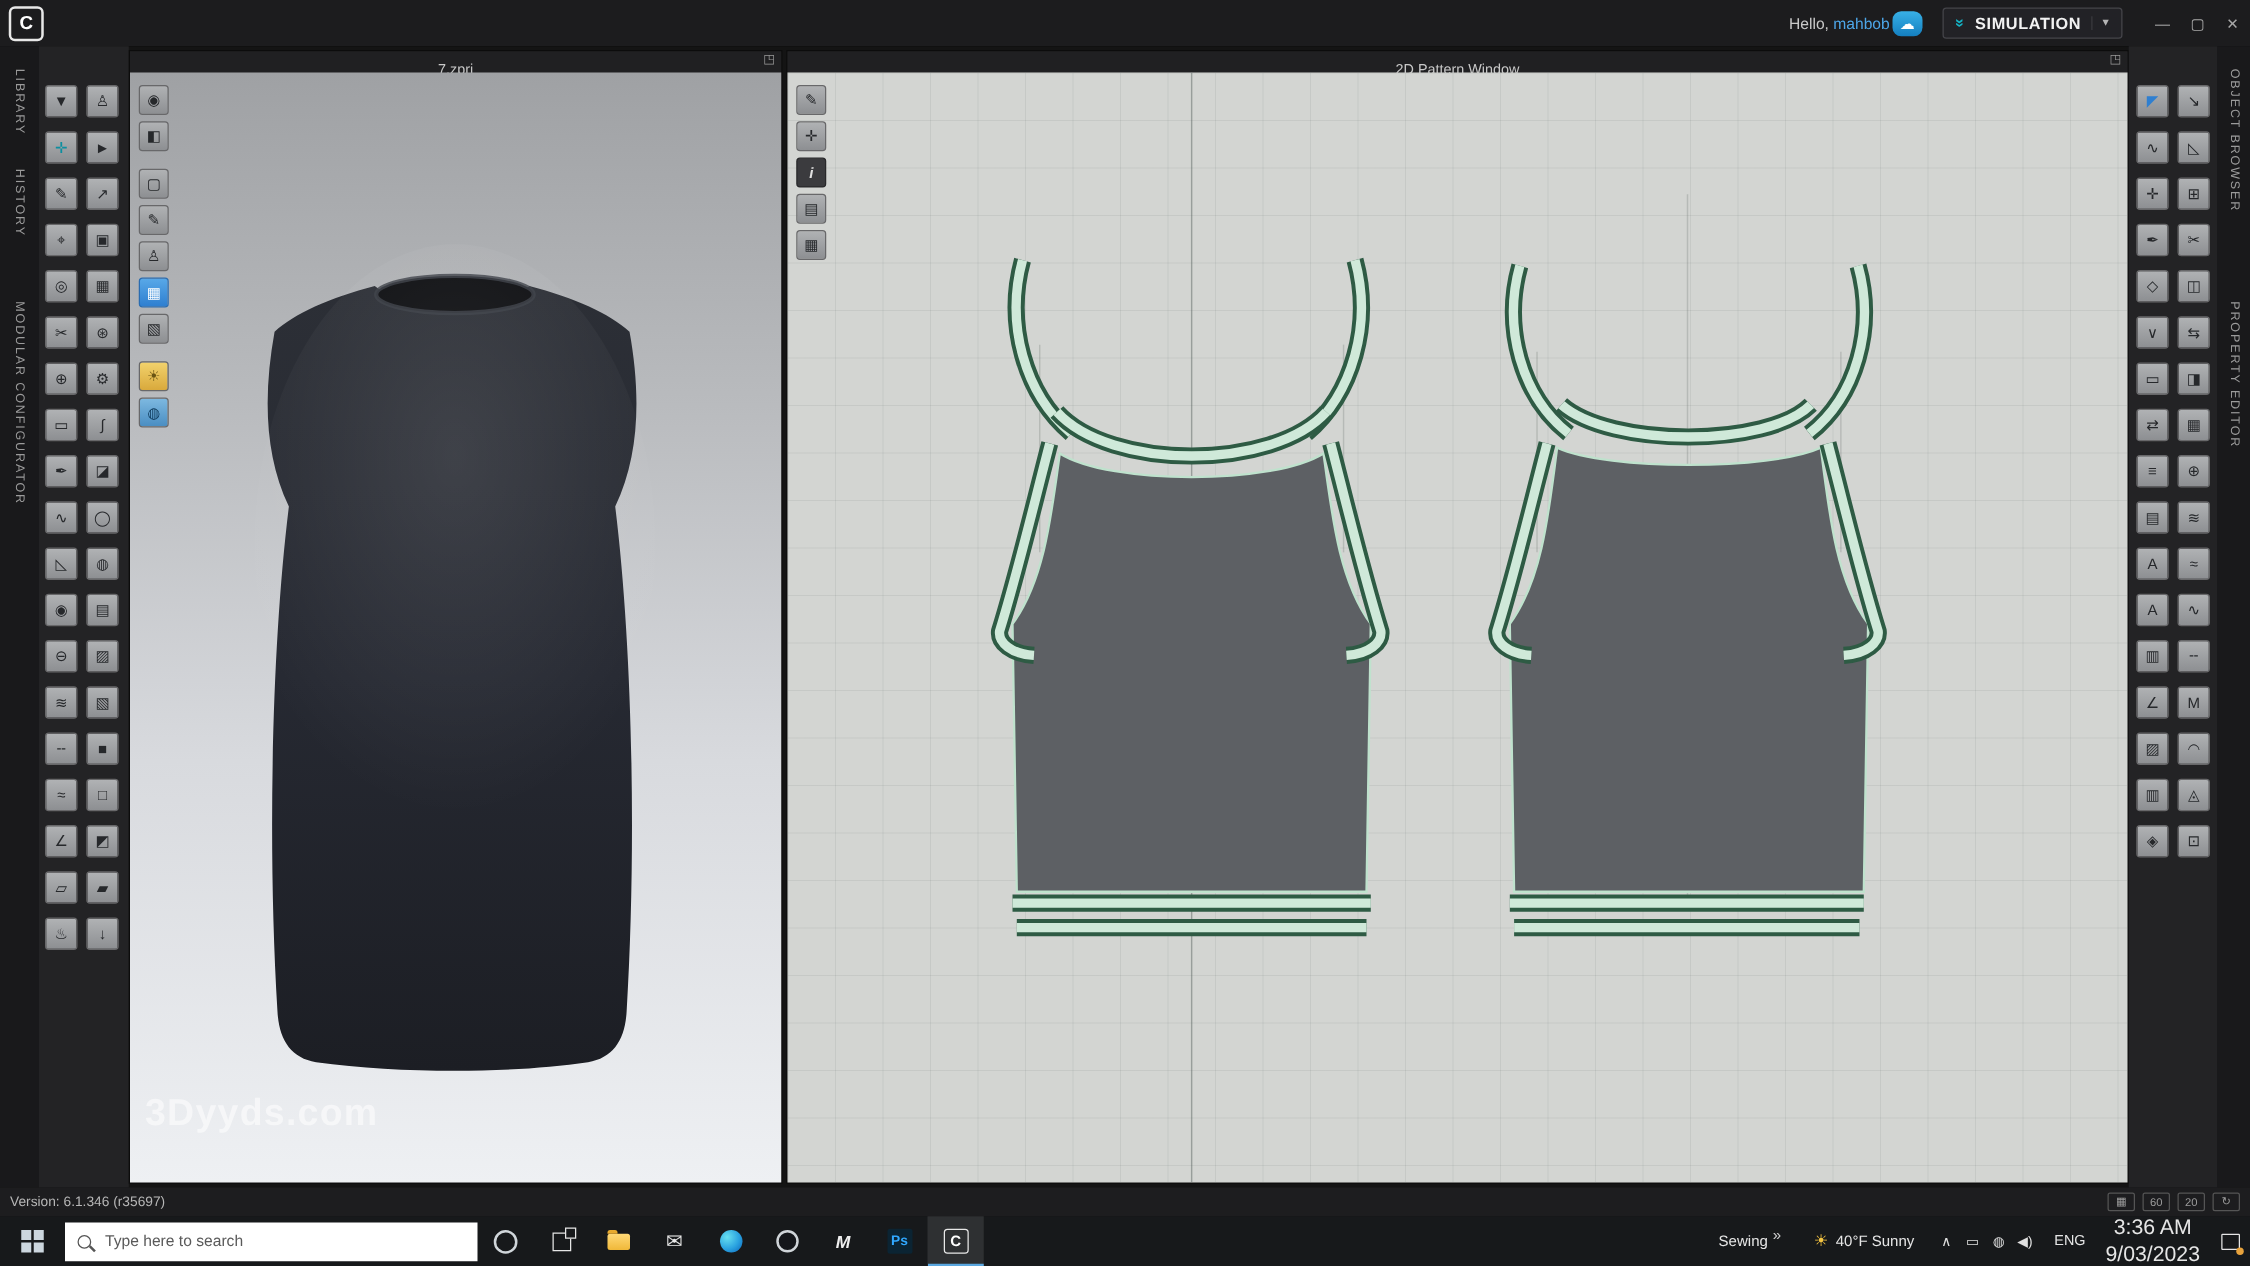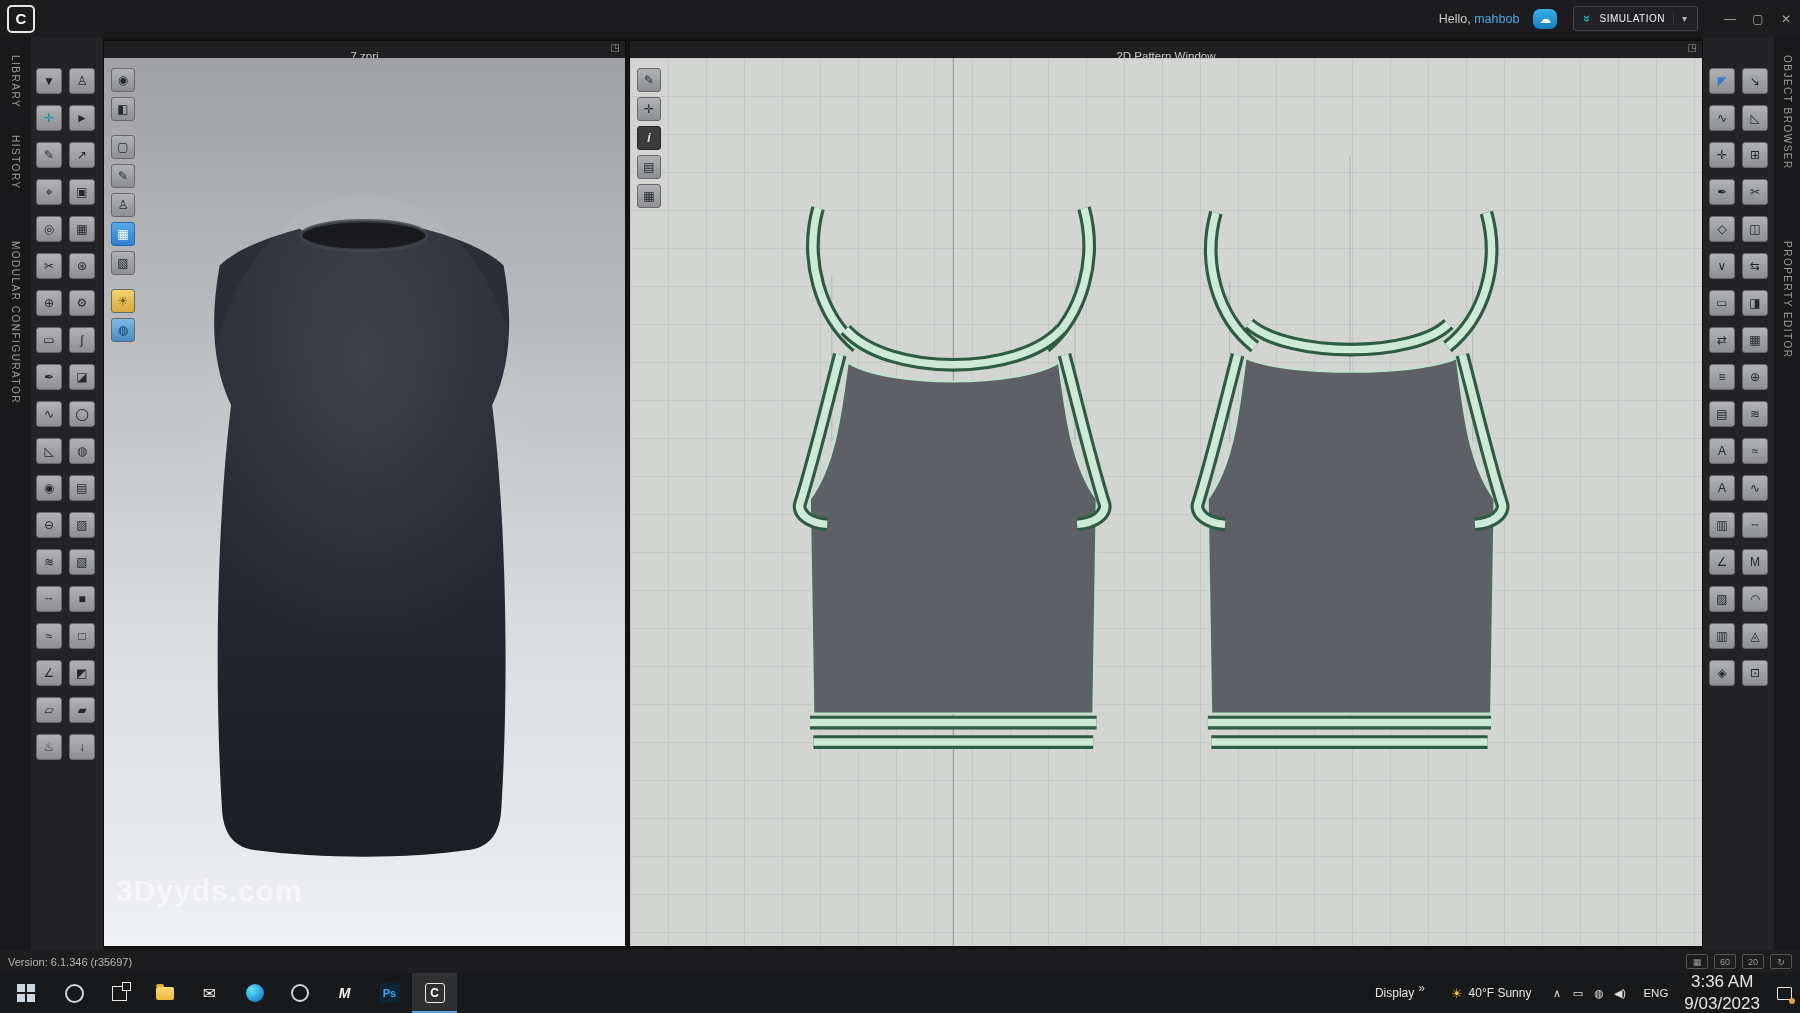--- a/index.html
+++ b/index.html
@@ -8,28 +8,28 @@
   .app{position:absolute;inset:0;}
 
   
   .menubar{position:absolute;top:0;left:0;right:0;height:37px;background:#1c1c1e;border-bottom:1px solid #000;
            display:flex;align-items:center;color:#d6d6d6;}
   .logo{width:24px;height:24px;border:2px solid #e8e8e8;border-radius:5px;color:#fff;font-weight:bold;font-size:15px;
         display:flex;align-items:center;justify-content:center;margin:0 10px 0 7px;cursor:pointer;}
   .menus{display:flex;height:100%;align-items:center;}
   .menu-item{padding:0 11px;font-size:13px;cursor:pointer;white-space:nowrap;}
   .mb-right{margin-left:auto;display:flex;align-items:center;height:100%;}
-  .greet{font-size:12.5px;color:#c9c9c9;margin-right:14px;}
+  .greet{font-size:12.5px;color:#c9c9c9;margin-right:2px;}
   .user{color:#4da6e8;cursor:pointer;}
   .cloud{width:24px;height:20px;border-radius:7px;background:linear-gradient(#38b0e6,#147fc0);color:#fff;
          font-size:12px;display:flex;align-items:center;justify-content:center;margin-right:16px;cursor:pointer;}
   .simbtn{display:flex;align-items:center;gap:8px;padding:4px 10px;border:1px solid #45454a;border-radius:3px;
           background:#222226;cursor:pointer;margin-right:18px;}
   .sim-chev{color:#14b4c6;font-weight:bold;font-size:13px;display:inline-block;transform:rotate(90deg);}
-  .sim-label{font-size:10px;font-weight:normal;letter-spacing:.5px;color:#f2f2f2;}
+  .sim-label{font-size:13px;font-weight:bold;letter-spacing:.5px;color:#f2f2f2;}
   .sim-caret{font-size:10px;color:#b5b5b5;padding-left:8px;border-left:1px solid #3a3a3e;}
   .winctl{display:flex;height:100%;}
   .wc{width:28px;height:100%;display:flex;align-items:center;justify-content:center;font-size:12px;color:#a8a8a8;cursor:pointer;}
 
   
   .workspace{position:absolute;top:37px;left:0;right:0;height:913px;background:#141414;}
   .side-strip{position:absolute;top:0;bottom:0;background:#19191b;}
   .side-strip.left{left:0;width:31px;}
   .side-strip.right{right:0;width:26px;}
   .vtab{position:absolute;left:50%;transform:translateX(-50%);writing-mode:vertical-rl;font-size:10px;
@@ -419,20 +419,24 @@
 
   <div class="taskbar">
     <div class="start">
       <span class="winlogo">
           <span></span>
           <span></span>
           <span></span>
           <span></span>
         </span>
     </div>
+    <div class="search">
+      <span class="mag"></span>
+      <input placeholder="Type here to search" style="">
+    </div>
     <div class="tb-btn">
         <span class="cortana-ring"></span>
       </div>
     <div class="tb-btn">
         <span class="taskview-sq"></span>
       </div>
     <div style="display:flex;">
 
     <div class="tb-btn tb-folder">
           <span class="tb-ic"></span>
@@ -450,21 +454,21 @@
           <span class="tb-ic">M</span>
         </div>
         <div class="tb-btn tb-ps">
           <span class="tb-ic">Ps</span>
         </div>
         <div class="tb-btn tb-clo active">
           <span class="tb-ic">C</span>
         </div>
       </div>
     <div class="tb-right">
-      <span class="desktop-lbl">Display</span>
+      <span class="desktop-lbl">Sewing</span>
       <span class="chev">»</span>
       <div class="weather">
         <span class="sun">☀</span>
         <span>40°F  Sunny</span>
       </div>
       <div class="tray">
 
       <span class="tray-item">∧</span>
           <span class="tray-item">▭</span>
           <span class="tray-item">◍</span>

